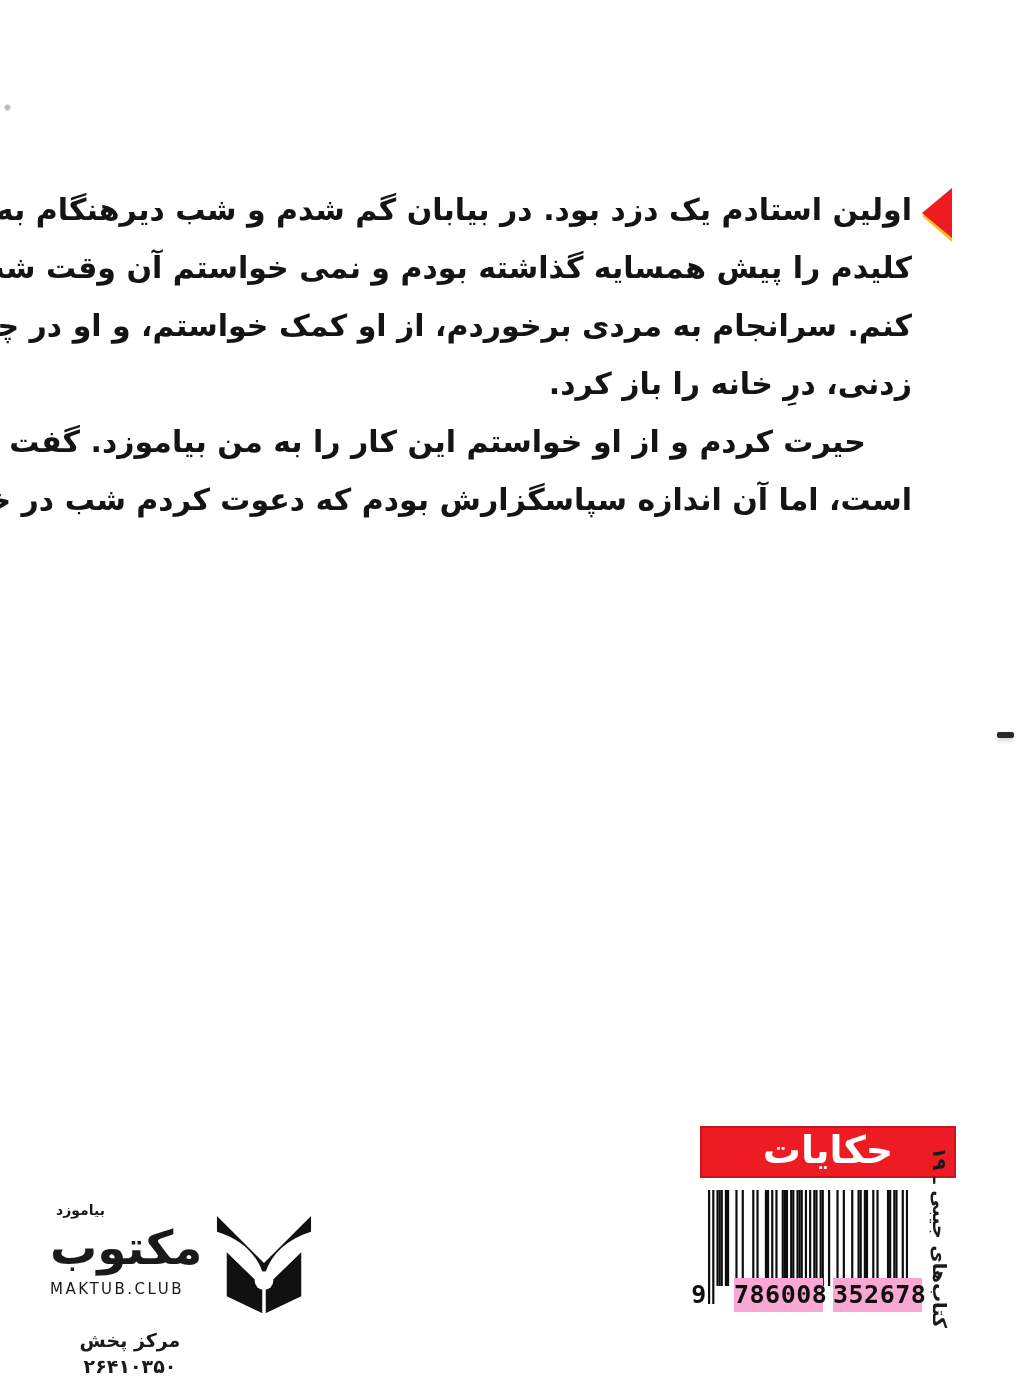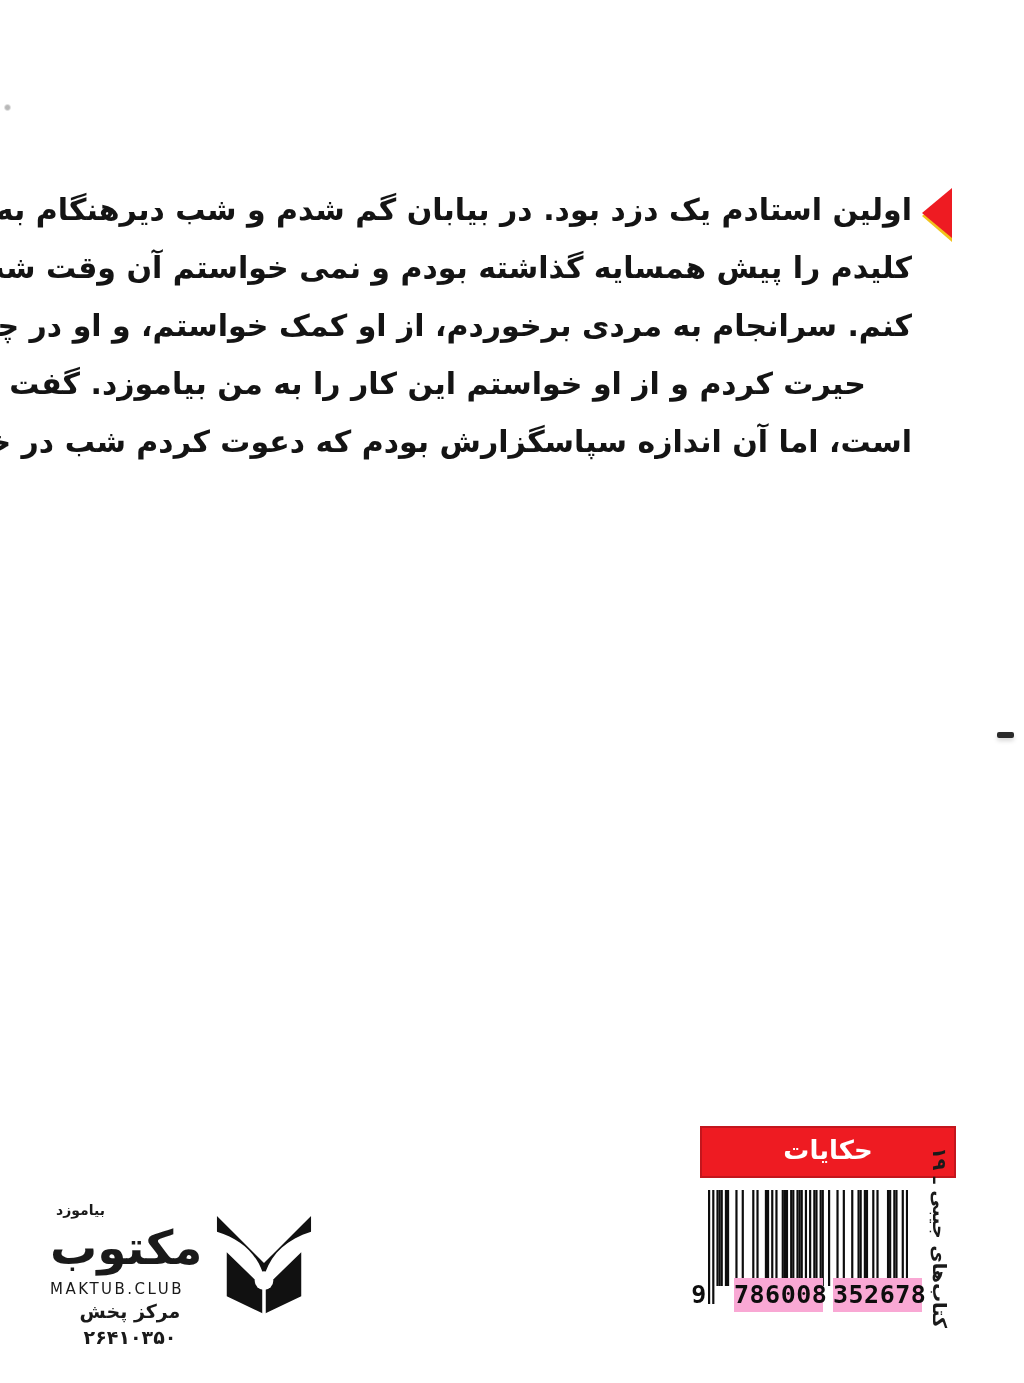--- a/index.html
+++ b/index.html
@@ -47,21 +47,21 @@
   .category-badge{
     position:absolute;
     left:700px;top:1126px;width:256px;height:52px;
     border:2px solid #c3161d;
     box-sizing:border-box;
     display:flex;align-items:center;justify-content:center;
     direction:rtl;
   }
   .category-badge .category-label{
     color:#ffffff;
-    font-size:26px;
+    font-size:38px;
     font-weight:bold;
     line-height:1;
     padding-bottom:4px;
   }
 
   
   .barcode{
     position:absolute;
     left:688px;top:1190px;width:222px;height:126px;
   }
@@ -123,21 +123,21 @@
   .publisher .url{
     font-size:15px;font-weight:normal;
     letter-spacing:2.5px;
     text-align:left;
     direction:ltr;
     height:18px;line-height:18px;
   }
   .publisher .dist{
     font-size:19px;font-weight:bold;
     text-align:center;
-    height:26px;line-height:26px;
+    height:26px;line-height:26px;margin-top:29px;
   }
   .publisher .mark{
     position:absolute;left:165px;top:6px;width:98px;height:112px;
   }
 
   
   .speck1{position:absolute;left:3px;top:103px;width:9px;height:9px;
     background:radial-gradient(circle,#9a9a9a 0 30%,transparent 60%);opacity:.7;}
   .speck2{position:absolute;left:997px;top:732px;width:17px;height:6px;
     background:#2b2b2b;border-radius:2px;box-shadow:0 3px 4px rgba(0,0,0,.15);}
@@ -154,20 +154,21 @@
     <svg width="34" height="54" viewBox="0 0 34 54">
       <polygon points="32,4 32,54 2,28" fill="#f2c21c"></polygon>
       <polygon points="32,0 32,50 2,25" fill="#ee1b22"></polygon>
     </svg>
   </div>
 
   <div class="excerpt">
     <div class="line">اولین استادم یک دزد بود. در بیابان گم شدم و شب دیرهنگام به خانه رسیدم.</div>
     <div class="line">کلیدم را پیش همسایه گذاشته بودم و نمی خواستم آن وقت شب بیدارش</div>
     <div class="line">کنم. سرانجام به مردی برخوردم، از او کمک خواستم، و او در چشم برهم</div>
+    <div class="line line-end">زدنی، درِ خانه را باز کرد.</div>
     <div class="line line-indent">حیرت کردم و از او خواستم این کار را به من بیاموزد. گفت کارش دزدی</div>
     <div class="line">است، اما آن اندازه سپاسگزارش بودم که دعوت کردم شب در خانه‌ام بماند.</div>
   </div>
 
   <div class="category-badge" style="background-color: rgb(238, 27, 34);">
     <span class="category-label">حکایات</span>
   </div>
 
   <div class="barcode">
     <svg width="200" height="114" viewBox="0 0 200 114">

